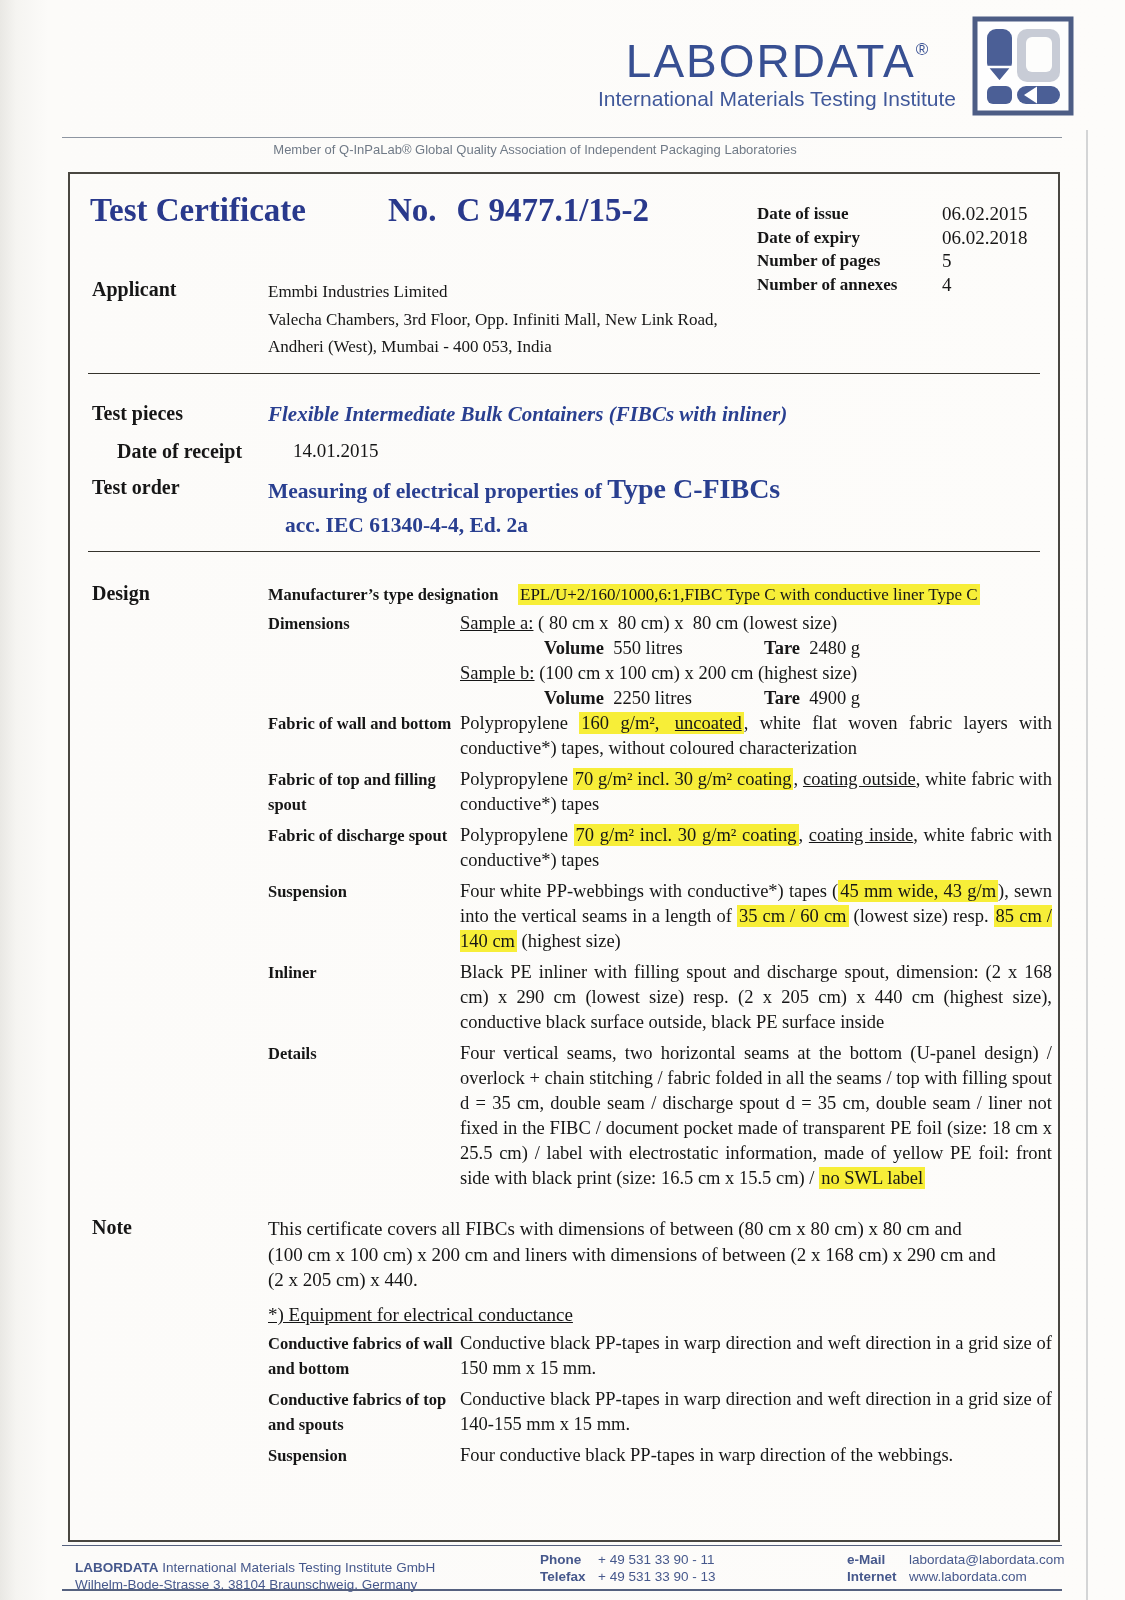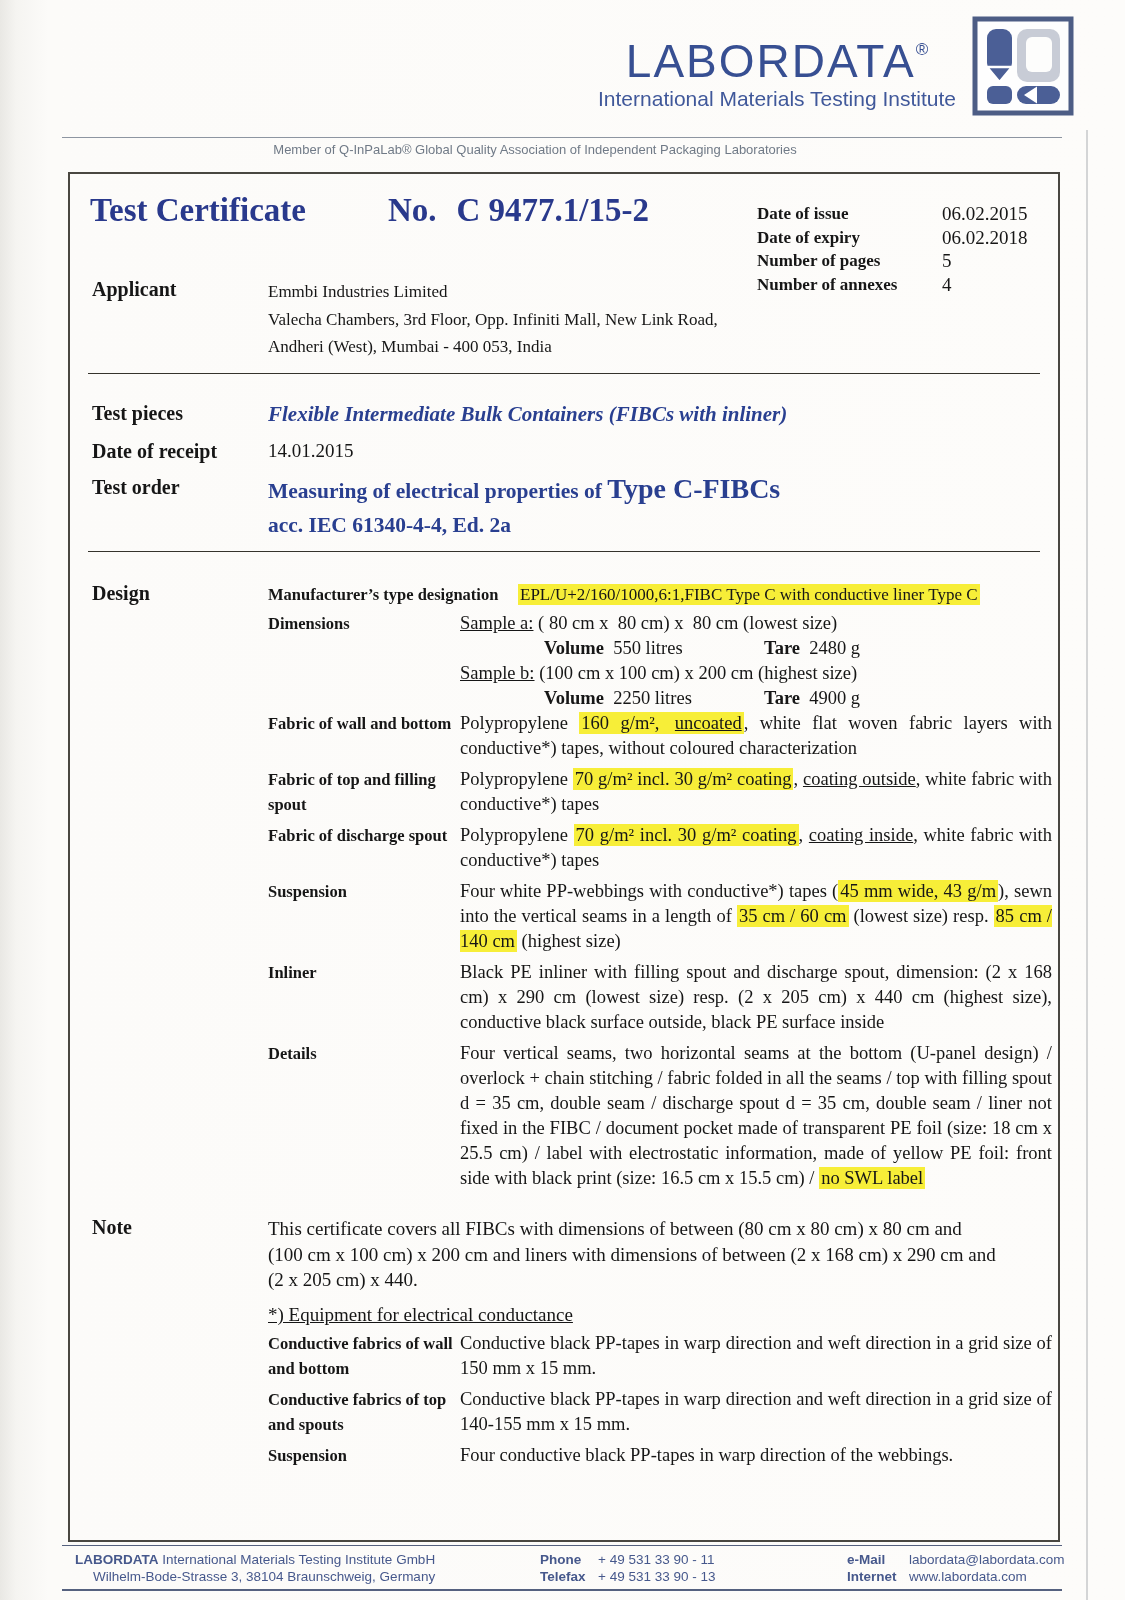--- a/index.html
+++ b/index.html
@@ -31,26 +31,26 @@
 
   .labelled-row{position:absolute;left:22px;right:20px;display:flex;}
   .row-label{width:176px;flex:0 0 176px;font-weight:bold;font-size:20px;}
   .applicant-block{top:104px;}
   .applicant-lines{font-size:17px;line-height:27.5px;}
   .divider{position:absolute;left:18px;width:952px;border-top:1.5px solid #35332c;}
   .d1{top:199px;}
   .d2{top:377px;}
   .tp-value{font-size:21px;font-weight:bold;font-style:italic;color:#293f90;}
   .tp-row{top:228px;}
-  .dr-row{top:266px;}
+  .dr-row{top:266px;margin-left:25px;}
   .dr-value{font-size:19px;}
   .to-row{top:302px;}
   .to-lines{color:#293f90;font-weight:bold;font-size:21.5px;line-height:26px;}
   .to-big{font-size:28px;}
-  .to-line2{margin-top:8px;}
+  .to-line2{margin-top:8px;margin-left:17px;}
 
   
   .design-label{position:absolute;top:408px;left:22px;font-weight:bold;font-size:20px;}
   .design-rows{position:absolute;top:408px;left:198px;width:784px;font-size:18.5px;line-height:25px;}
   .drow{display:flex;margin-bottom:6px;}
   .drow-label{flex:0 0 192px;width:192px;font-weight:bold;font-size:16.5px;line-height:25px;padding-right:2px;box-sizing:border-box;}
   .drow-value{flex:1;text-align:justify;}
   .mrow{margin-bottom:4px;}
   .mrow .mlabel{font-weight:bold;font-size:16.5px;white-space:nowrap;flex:0 0 250px;width:250px;}
   .mrow .mvalue{font-size:17px;white-space:nowrap;text-align:left;}
@@ -70,21 +70,21 @@
   .eq-heading{text-decoration:underline;margin-bottom:4px;font-size:19px;}
   .eq-row{display:flex;margin-bottom:6px;}
   .eq-label{flex:0 0 192px;width:192px;font-weight:bold;font-size:16.5px;}
   .eq-value{flex:1;text-align:justify;}
 
   
   .footer-rule1{position:absolute;top:1545px;left:62px;width:1000px;border-top:1.5px solid #55617f;}
   .footer-rule2{position:absolute;top:1589px;left:62px;width:1000px;border-top:2.5px solid #55617f;}
   .footer{position:absolute;top:1551px;left:75px;width:990px;font-family:"Liberation Sans",sans-serif;
           font-size:13.5px;line-height:17px;color:#46588c;}
-  .f-col1{position:absolute;left:0;top:0;text-align:right;}
+  .f-col1{position:absolute;left:0;top:8px;}
   .f-col2{position:absolute;left:465px;top:0;}
   .f-col3{position:absolute;left:772px;top:0;}
   .f-line{display:flex;}
   .f-lab{font-weight:bold;width:58px;}
   .f-lab3{font-weight:bold;width:62px;}
   .fb{font-weight:bold;}
 </style>
 </head>
 <body>
 

